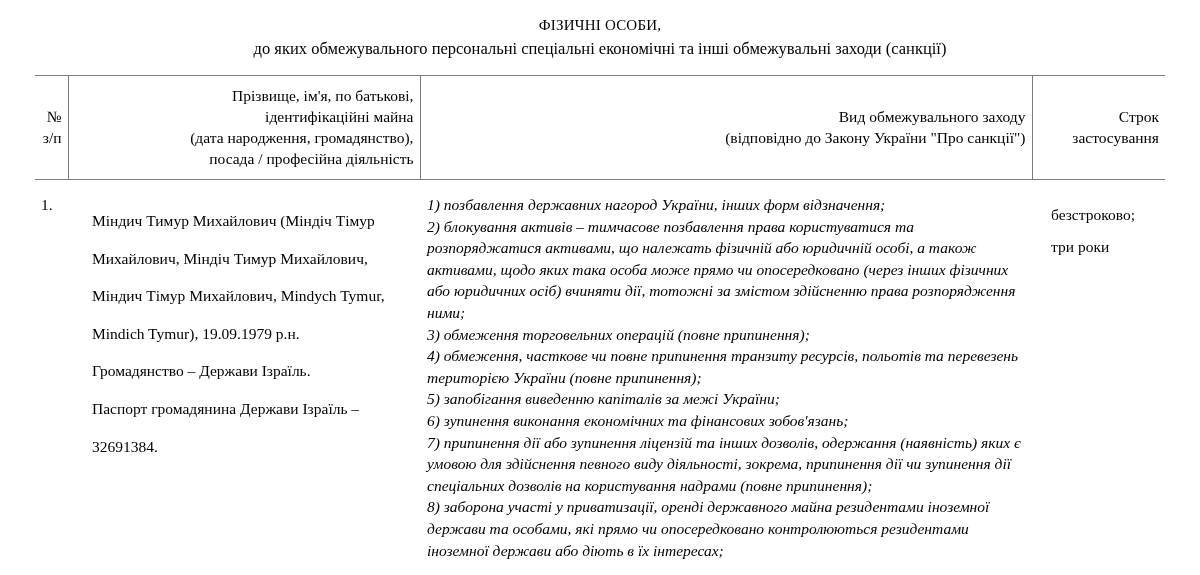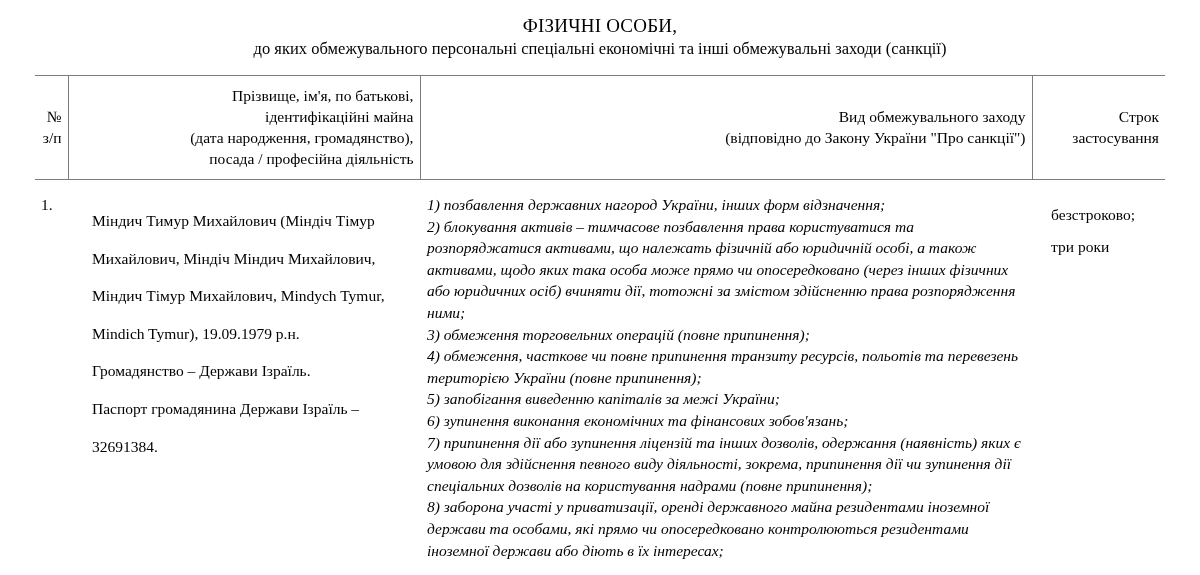--- a/index.html
+++ b/index.html
@@ -22,21 +22,21 @@
     height: 575px;
     box-sizing: border-box;
   }
 
   
   .title-block {
     padding-top: 14px;
     text-align: center;
   }
   .title-main {
-    font-size: 19px;
+    font-size: 15px;
     line-height: 23px;
     letter-spacing: 0.2px;
   }
   .title-sub {
     font-size: 16.5px;
     line-height: 23px;
   }
 
   
   .table-wrap {
@@ -149,21 +149,21 @@
             <div>застосування</div>
           </th>
         </tr>
       </thead>
       <tbody>
         <tr>
           <td class="cell-num">1.</td>
           <td class="cell-person">
             <div>
                 <div class="person-line">Міндич Тимур Михайлович (Міндіч Тімур</div>
-                <div class="person-line">Михайлович, Міндіч Міндич Михайлович,</div>
+                <div class="person-line">Михайлович, Міндіч Тимур Михайлович,</div>
                 <div class="person-line">Міндич Тімур Михайлович, Mindych Tymur,</div>
                 <div class="person-line">Mindich Tymur), 19.09.1979 р.н.</div>
                 <div class="person-line">Громадянство – Держави Ізраїль.</div>
                 <div class="person-line">Паспорт громадянина Держави Ізраїль –</div>
                 <div class="person-line">32691384.</div>
               </div>
           </td>
           <td class="cell-measure">
             <div>
                 <div class="measure-item">1) позбавлення державних нагород України, інших форм відзначення;</div>

